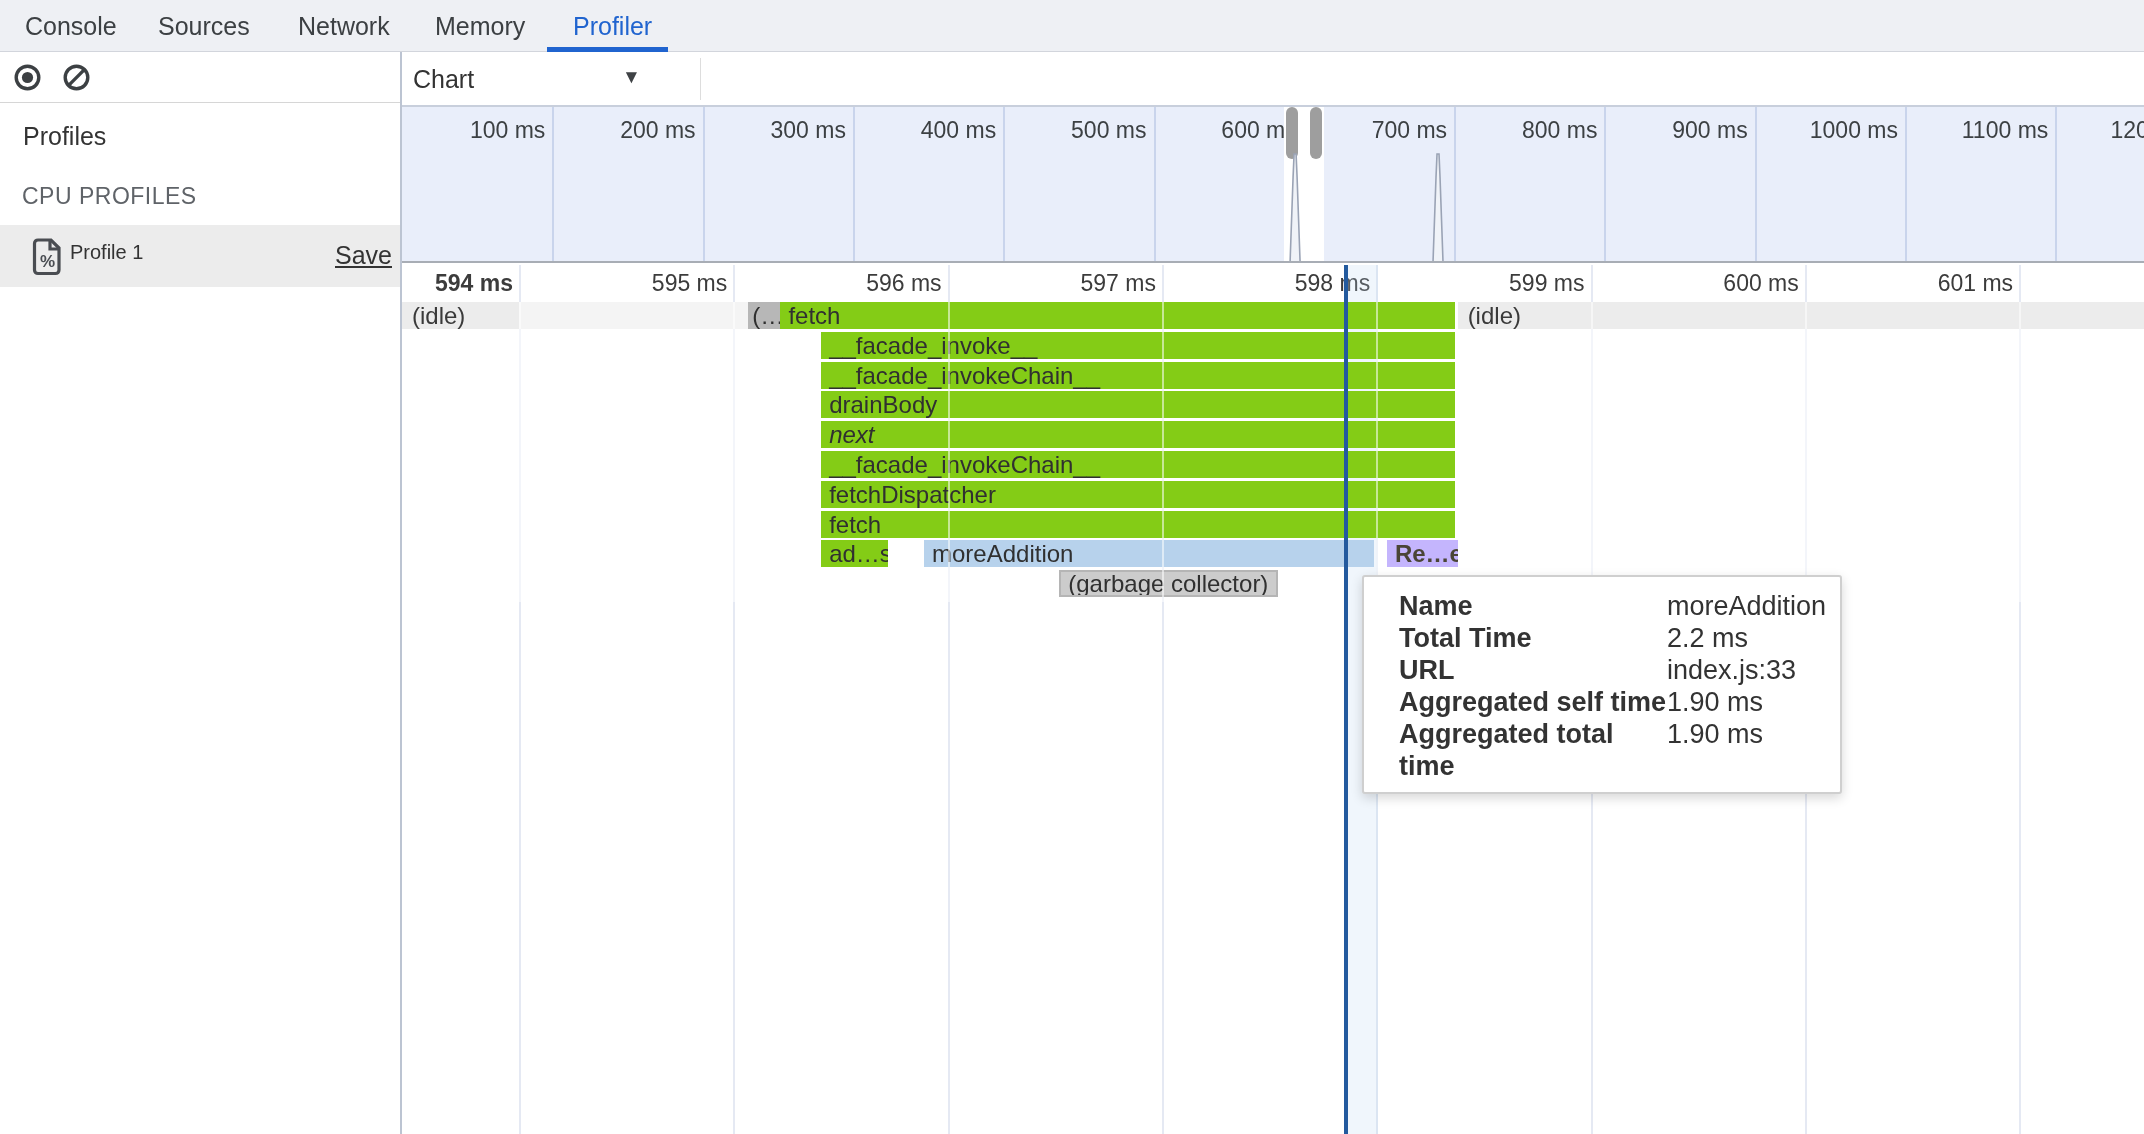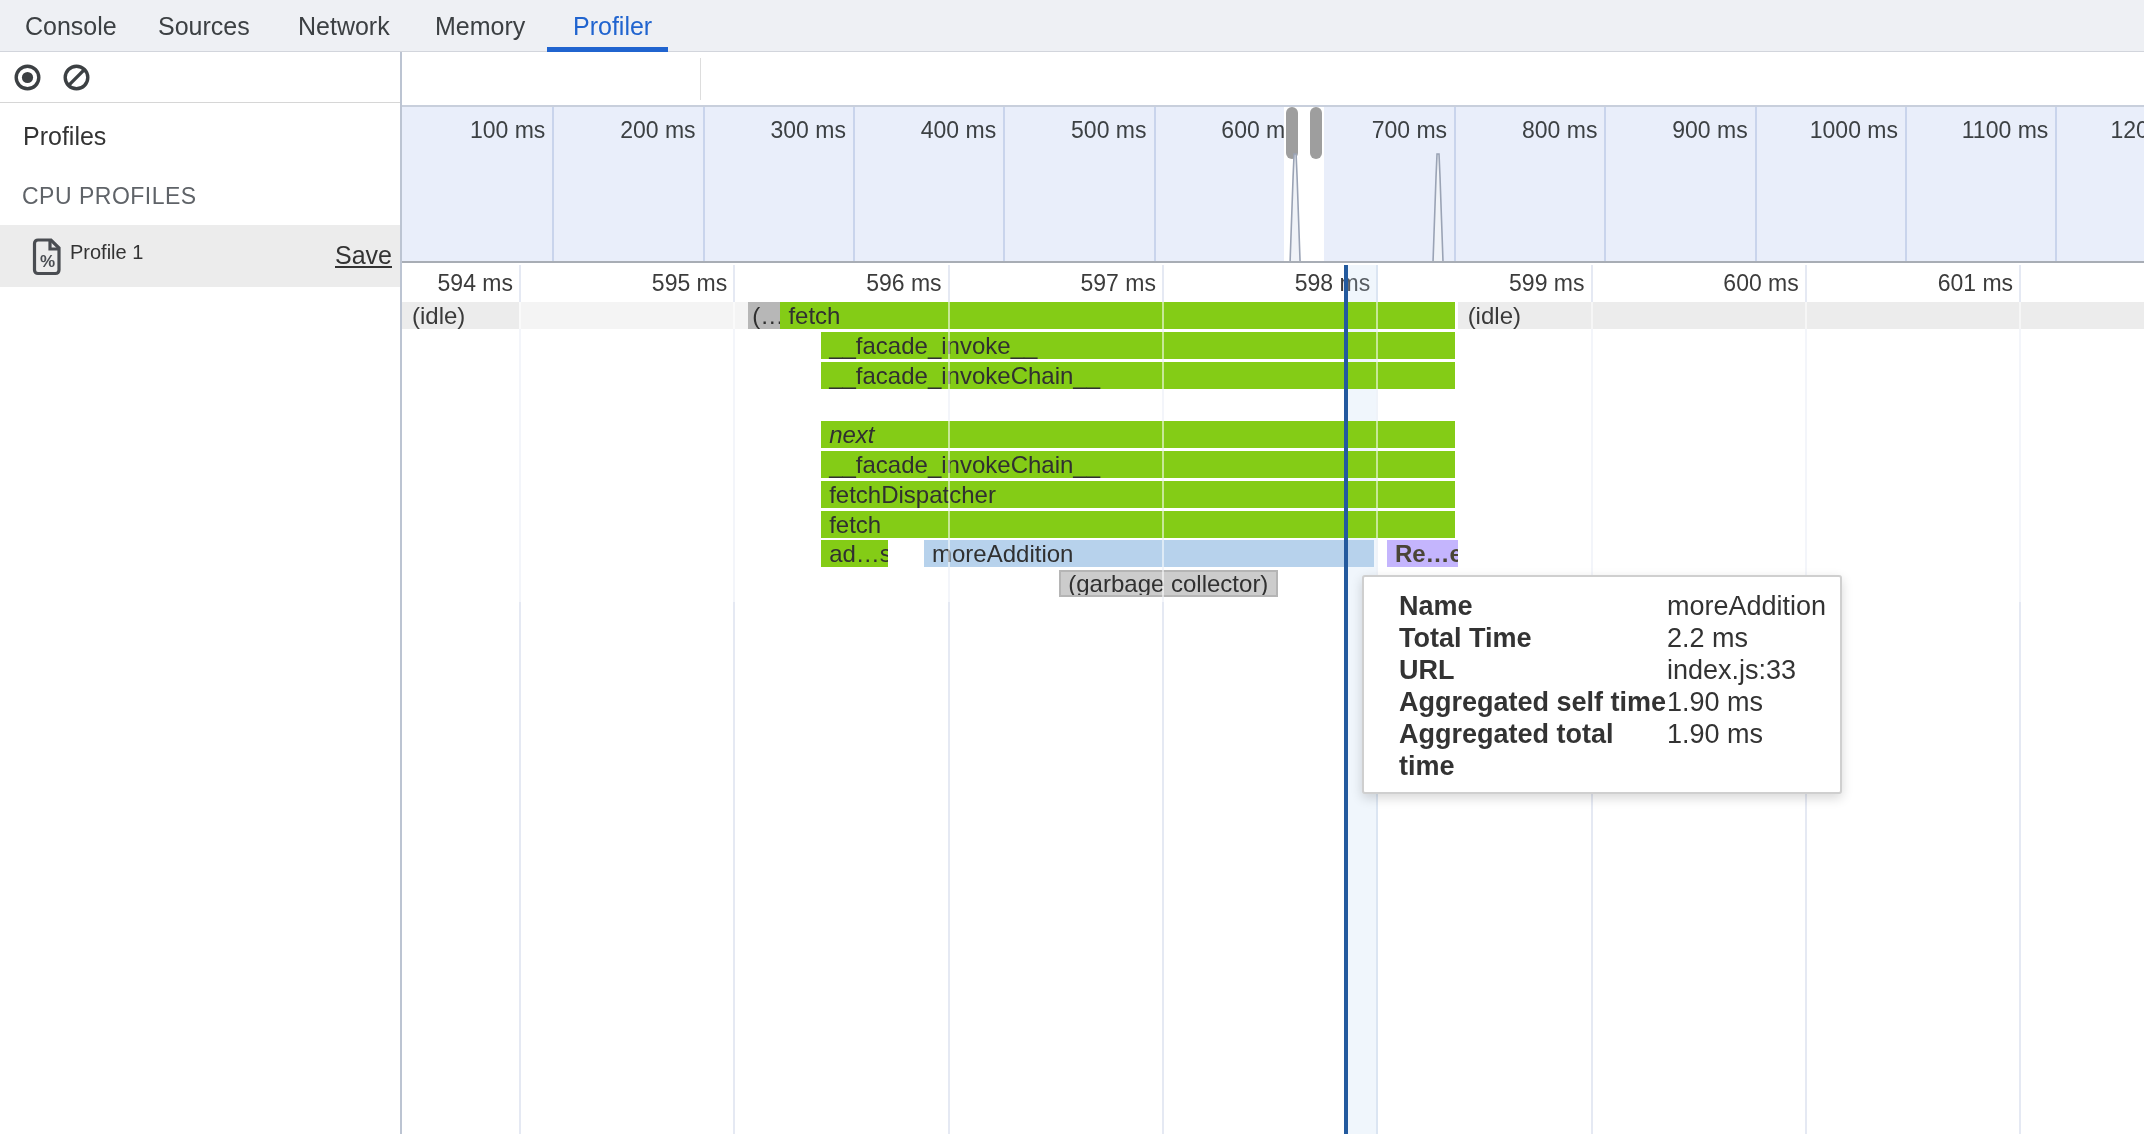--- a/index.html
+++ b/index.html
@@ -106,20 +106,24 @@
           <text x="8" y="30" font-size="17" font-weight="bold" fill="#4a4d52" font-family="Liberation Sans, sans-serif">%</text>
         </svg>
       </span>
       <span class="profile-name">Profile 1</span>
       <span class="save-link">Save</span>
     </div>
   </div>
   <div class="panel-divider"></div>
 
   <div class="main-toolbar">
+    <div class="chart-select">
+      <span class="chart-label">Chart</span>
+      <span class="chart-caret">▼</span>
+    </div>
     <div class="toolbar-sep"></div>
   </div>
 
   <div class="overview" id="overview">
 
   <div class="ov-sep" style="left: 150.3px;"></div>
       <div class="ov-tick" style="left: -8.7px;">100 ms</div>
       <div class="ov-sep" style="left: 300.6px;"></div>
       <div class="ov-tick" style="left: 141.6px;">200 ms</div>
       <div class="ov-sep" style="left: 450.9px;"></div>
@@ -146,21 +150,21 @@
       <div class="ov-handle" style="left:908px"></div>
       <svg class="ov-spikes" id="ov-spikes" width="1742" height="157" style="position:absolute;left:0;top:0;z-index:5">
         <polyline points="888.0826,155 891.0826,70 892.0826,47 894.0826,47 895.0826,70 898.0826,155" fill="#f0f3f8" stroke="#9aa3b5" stroke-width="1.6"></polyline>
         <polyline points="1031.0178999999998,155 1034.0178999999998,70 1035.0178999999998,47 1037.0178999999998,47 1038.0178999999998,70 1041.0178999999998,155" fill="#f0f3f8" stroke="#9aa3b5" stroke-width="1.6"></polyline>
       </svg>
     </div>
 
   <div class="flame" id="flame">
 
   <div class="gridline" style="left: 117px;"></div>
-      <div class="ruler-tick" style="left: -49px;">594 ms</div>
+      <div class="ruler-tick" style="left: -49px; font-weight: bold;">594 ms</div>
       <div class="seam" style="left: 117px;"></div>
       <div class="gridline" style="left: 331.3px;"></div>
       <div class="ruler-tick" style="left: 165.3px;">595 ms</div>
       <div class="seam" style="left: 331.3px;"></div>
       <div class="gridline" style="left: 545.6px;"></div>
       <div class="ruler-tick" style="left: 379.6px;">596 ms</div>
       <div class="seam" style="left: 545.6px;"></div>
       <div class="gridline" style="left: 759.9px;"></div>
       <div class="ruler-tick" style="left: 593.9px;">597 ms</div>
       <div class="seam" style="left: 759.9px;"></div>
@@ -176,20 +180,21 @@
       <div class="gridline" style="left: 1617.1px;"></div>
       <div class="ruler-tick" style="left: 1451.1px;">601 ms</div>
       <div class="seam" style="left: 1617.1px;"></div>
       <div class="bar b-idle" style="left: 0px; top: 37px; width: 117px; height: 27px;">(idle)</div>
       <div class="bar b-idle2" style="left: 117px; top: 37px; width: 229.301px; height: 27px;"></div>
       <div class="bar b-trunc" style="left: 346.301px; top: 37px; width: 32.145px; height: 27px;">(…</div>
       <div class="bar b-call" style="left: 378.446px; top: 37px; width: 675.045px; height: 27px;">fetch</div>
       <div class="bar b-idle" style="left: 1055.63px; top: 37px; width: 686.366px; height: 27px;">(idle)</div>
       <div class="bar b-call" style="left: 419.163px; top: 66.8px; width: 634.328px; height: 27px;">__facade_invoke__</div>
       <div class="bar b-call" style="left: 419.163px; top: 96.6px; width: 634.328px; height: 27px;">__facade_invokeChain__</div>
+      <div class="bar b-call" style="left: 419.163px; top: 126.4px; width: 634.328px; height: 27px;">drainBody</div>
       <div class="bar b-call" style="left: 419.163px; top: 156.2px; width: 634.328px; height: 27px; font-style: italic;">next</div>
       <div class="bar b-call" style="left: 419.163px; top: 186px; width: 634.328px; height: 27px;">__facade_invokeChain__</div>
       <div class="bar b-call" style="left: 419.163px; top: 215.8px; width: 634.328px; height: 27px;">fetchDispatcher</div>
       <div class="bar b-call" style="left: 419.163px; top: 245.6px; width: 634.328px; height: 27px;">fetch</div>
       <div class="bar b-call" style="left: 419.163px; top: 275.4px; width: 66.433px; height: 27px;">ad…s</div>
       <div class="bar b-active" style="left: 522.027px; top: 275.4px; width: 450.03px; height: 27px;">moreAddition</div>
       <div class="bar b-yellow" style="left: 984.915px; top: 275.4px; width: 70.719px; height: 27px;">Re…e</div>
       <div class="bar b-gc" style="left: 657.036px; top: 305.2px; width: 218.586px; height: 27px;">(garbage collector)</div>
       <div class="time-glow"></div>
       <div class="time-line"></div>

